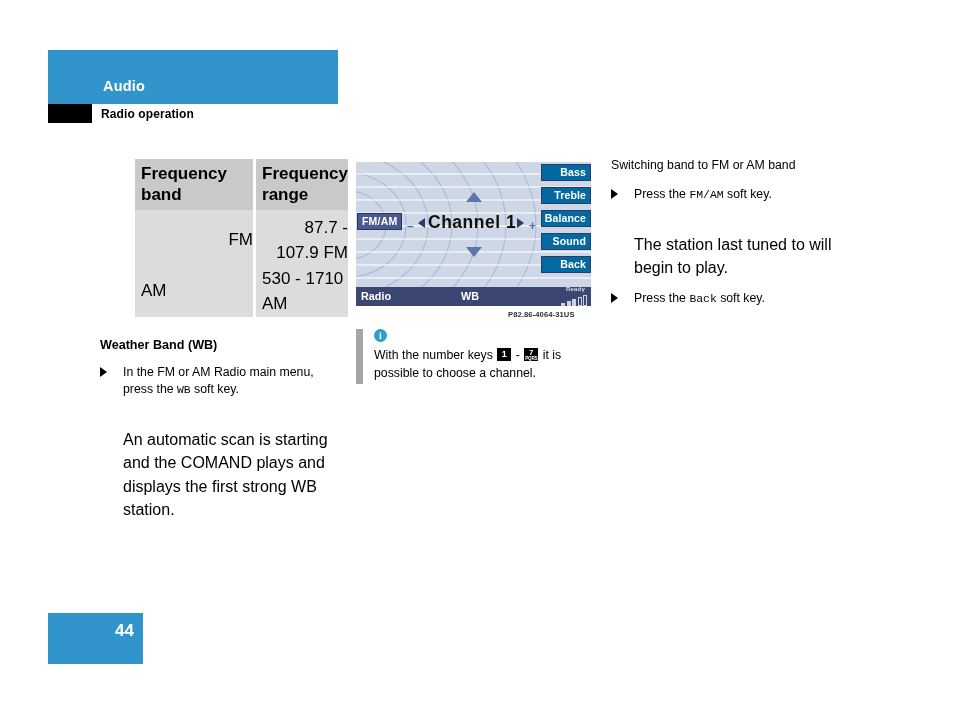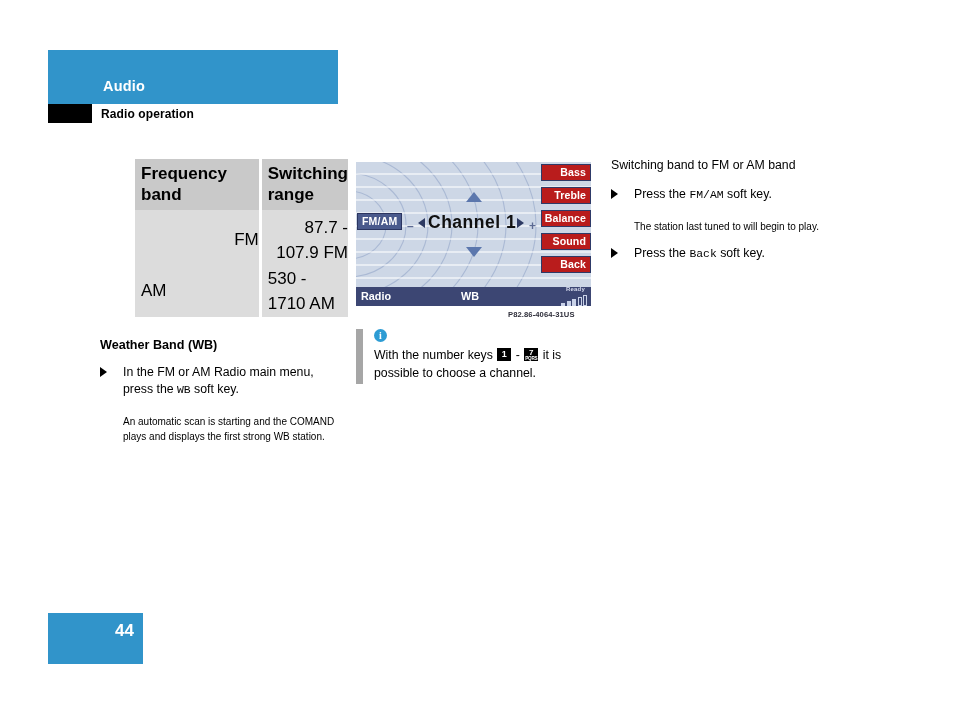--- a/index.html
+++ b/index.html
@@ -109,23 +109,23 @@
   }
   .bullet-row .tri {
     position: absolute;
     left: 0; top: 3px;
     width: 0; height: 0;
     border-left: 7px solid #000;
     border-top: 5px solid transparent;
     border-bottom: 5px solid transparent;
   }
   .para {
-    margin-top: 16px;
+    margin-top: 29px;
     padding-left: 23px;
-    font-size: 10px;
+    font-size: 16px;
     line-height: 1.45;
   }
   .mono {
     font-family: "Liberation Mono", monospace;
     font-size: 11.4px;
   }
 
   
   .col2 { position: absolute; left: 356px; top: 162px; }
 
@@ -196,21 +196,21 @@
   }
   .arr-up { top: 30px; border-bottom: 10px solid #5c77ad; }
   .arr-dn { top: 85px; border-top: 10px solid #5c77ad; }
 
   .softkeys {
     position: absolute;
     right: 0; top: 2px;
     width: 50px;
   }
   .softkey {
-    background: #b91c1c;
+    background: #0369a1;
     border: 1px solid #2e3a68;
     color: #ffffff;
     font-size: 10.6px;
     font-weight: bold;
     text-align: right;
     padding: 1px 4px 2px 0;
     margin-bottom: 6px;
     letter-spacing: .1px;
   }
 
@@ -325,21 +325,21 @@
 <div class="hdr-chapter">Audio</div>
 <div class="hdr-black"></div>
 <div class="hdr-section">Radio operation</div>
 
 <div class="col1">
 
   <table class="freq">
     <thead>
       <tr>
         <th class="c1">Frequency band</th>
-        <th>Switching range</th>
+        <th>Frequency range</th>
       </tr>
     </thead>
     <tbody>
       <tr class="first">
         <td class="c1">FM</td>
         <td>87.7 - 107.9 FM</td>
       </tr>
       <tr class="last">
         <td class="c1">AM</td>
         <td>530 - 1710 AM</td>

